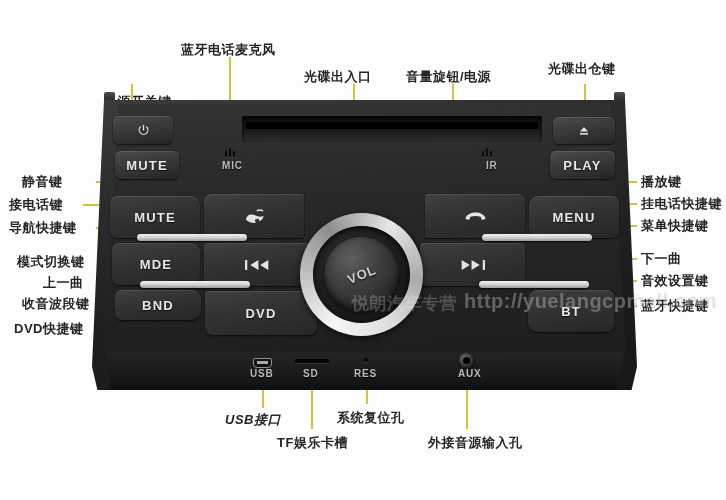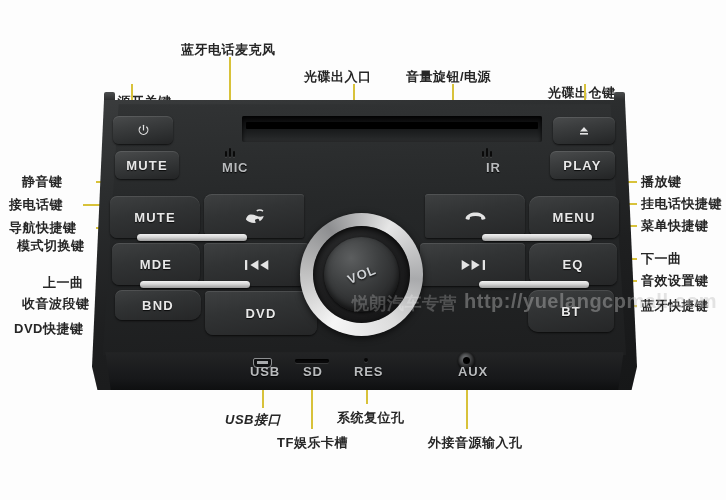--- a/index.html
+++ b/index.html
@@ -146,21 +146,21 @@
     font-weight: bold;
     letter-spacing: 1px;
     transform: rotate(-22deg);
     text-shadow: 0 1px 2px rgba(0,0,0,.9);
   }
 
   
   .port-label {
     position: absolute;
     color: #b9bbbd;
-    font-size: 13px;
+    font-size: 10px;
     font-weight: bold;
     letter-spacing: .8px;
     text-shadow: 0 1px 1px rgba(0,0,0,.9);
   }
   .mic-holes, .ir-holes {
     position: absolute;
     display: flex; gap: 2px; align-items: flex-end;
   }
   .mic-holes i, .ir-holes i {
     display: block; width: 2px; background: #0a0a0a;
@@ -248,35 +248,35 @@
 
   <div class="callout cn" style="left:181px; top:43px;">蓝牙电话麦克风</div>
   <div class="leader v" style="left:229px; top:57px; height:114px;"></div>
 
   <div class="callout cn" style="left:304px; top:70px;">光碟出入口</div>
   <div class="leader v" style="left:353px; top:84px; height:35px;"></div>
 
   <div class="callout cn" style="left:406px; top:70px;">音量旋钮/电源</div>
   <div class="leader v" style="left:452px; top:84px; height:140px;"></div>
 
-  <div class="callout cn" style="left:548px; top:86px;">光碟出仓键</div>
+  <div class="callout cn" style="left:548px; top:62px;">光碟出仓键</div>
   <div class="leader v" style="left:584px; top:84px; height:47px;"></div>
 
   <div class="callout cn" style="left:22px; top:175px;">静音键</div>
   <div class="leader h" style="left:96px; top:181px; width:32px;"></div>
 
   <div class="callout cn" style="left:9px; top:198px;">接电话键</div>
   <div class="leader h" style="left:83px; top:204px; width:122px;"></div>
   <div class="leader v" style="left:205px; top:204px; height:16px;"></div>
   <div class="leader h" style="left:205px; top:219px; width:40px;"></div>
 
   <div class="callout cn" style="left:9px; top:221px;">导航快捷键</div>
   <div class="leader h" style="left:96px; top:227px; width:32px;"></div>
 
-  <div class="callout cn" style="left:17px; top:239px;">模式切换键</div>
+  <div class="callout cn" style="left:17px; top:255px;">模式切换键</div>
   <div class="leader h" style="left:104px; top:261px; width:26px;"></div>
 
   <div class="callout cn" style="left:43px; top:276px;">上一曲</div>
   <div class="leader h" style="left:104px; top:269px; width:106px;"></div>
   <div class="leader v" style="left:209px; top:262px; height:8px;"></div>
   <div class="leader h" style="left:209px; top:262px; width:28px;"></div>
 
   <div class="callout cn" style="left:22px; top:297px;">收音波段键</div>
   <div class="leader h" style="left:96px; top:303px; width:42px;"></div>
 
@@ -424,23 +424,20 @@
           <rect x="30.8" y="1" width="3.2" height="14"></rect>
         </svg>
       </span>
     </div>
 
 
     <div class="btn wedge-r dark" style="right:18px; top:96px; width:90px; height:42px;">
       <span>MENU</span>
     </div>
 
-    <div class="btn wedge-r dark" style="right:20px; top:143px; width:88px; height:42px;">
-      <span>EQ</span>
-    </div>
 
     <div class="btn wedge-r dark" style="right:23px; top:190px; width:86px; height:42px;">
       <span>BT</span>
     </div>
 
     <div class="rocker" style="right:45px; top:134px; width:110px;"></div>
     <div class="rocker" style="right:48px; top:181px; width:110px;"></div>
 
     <div class="knob-wrap">
       <div class="knob-ring"></div>

